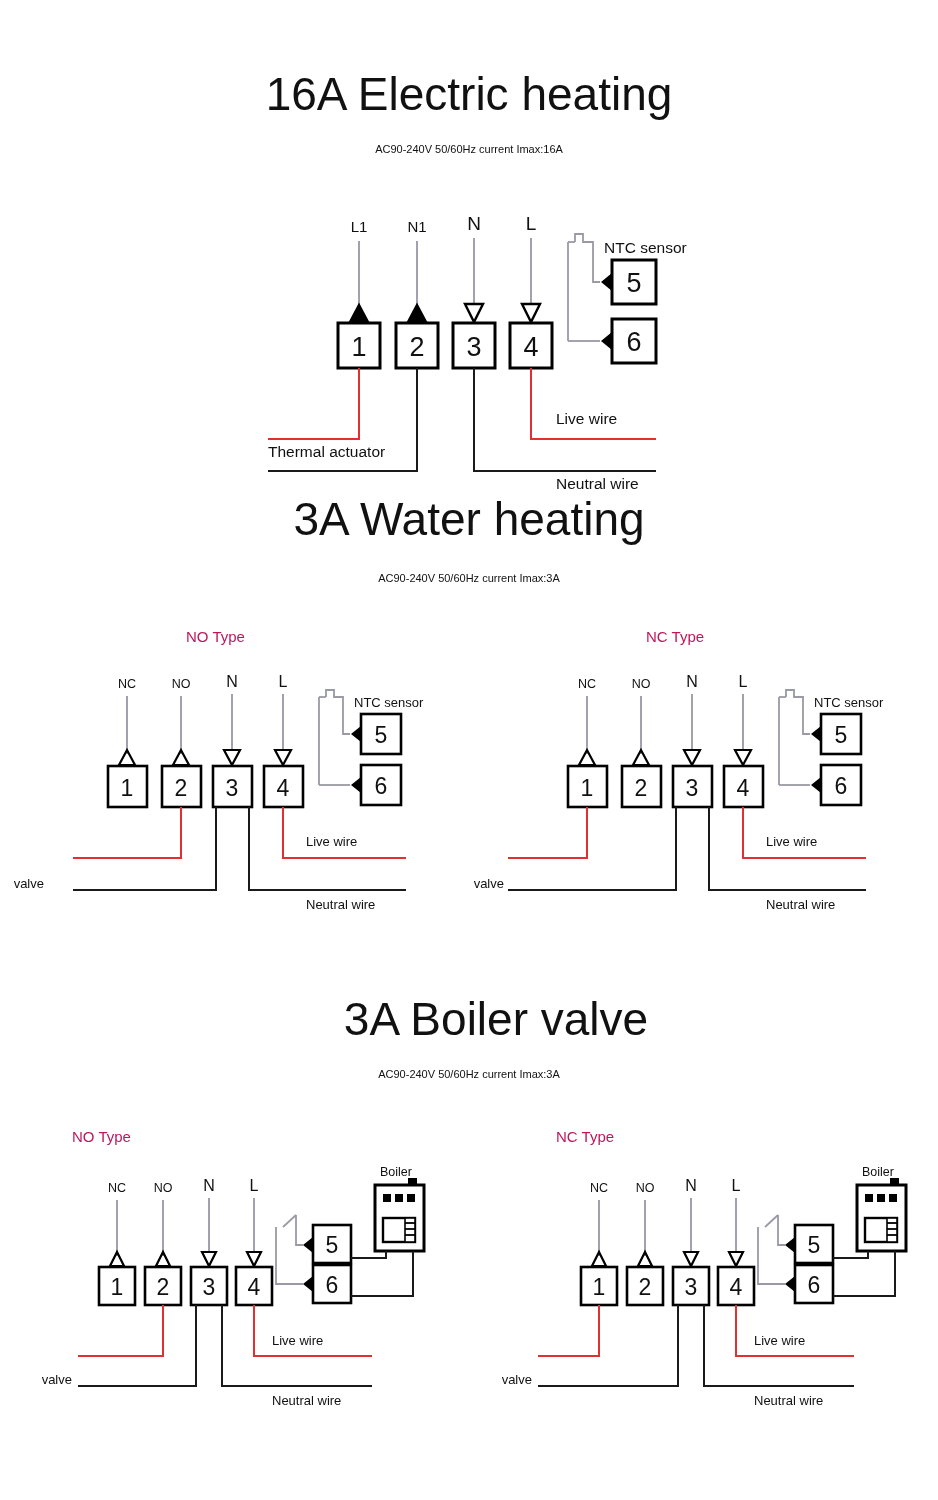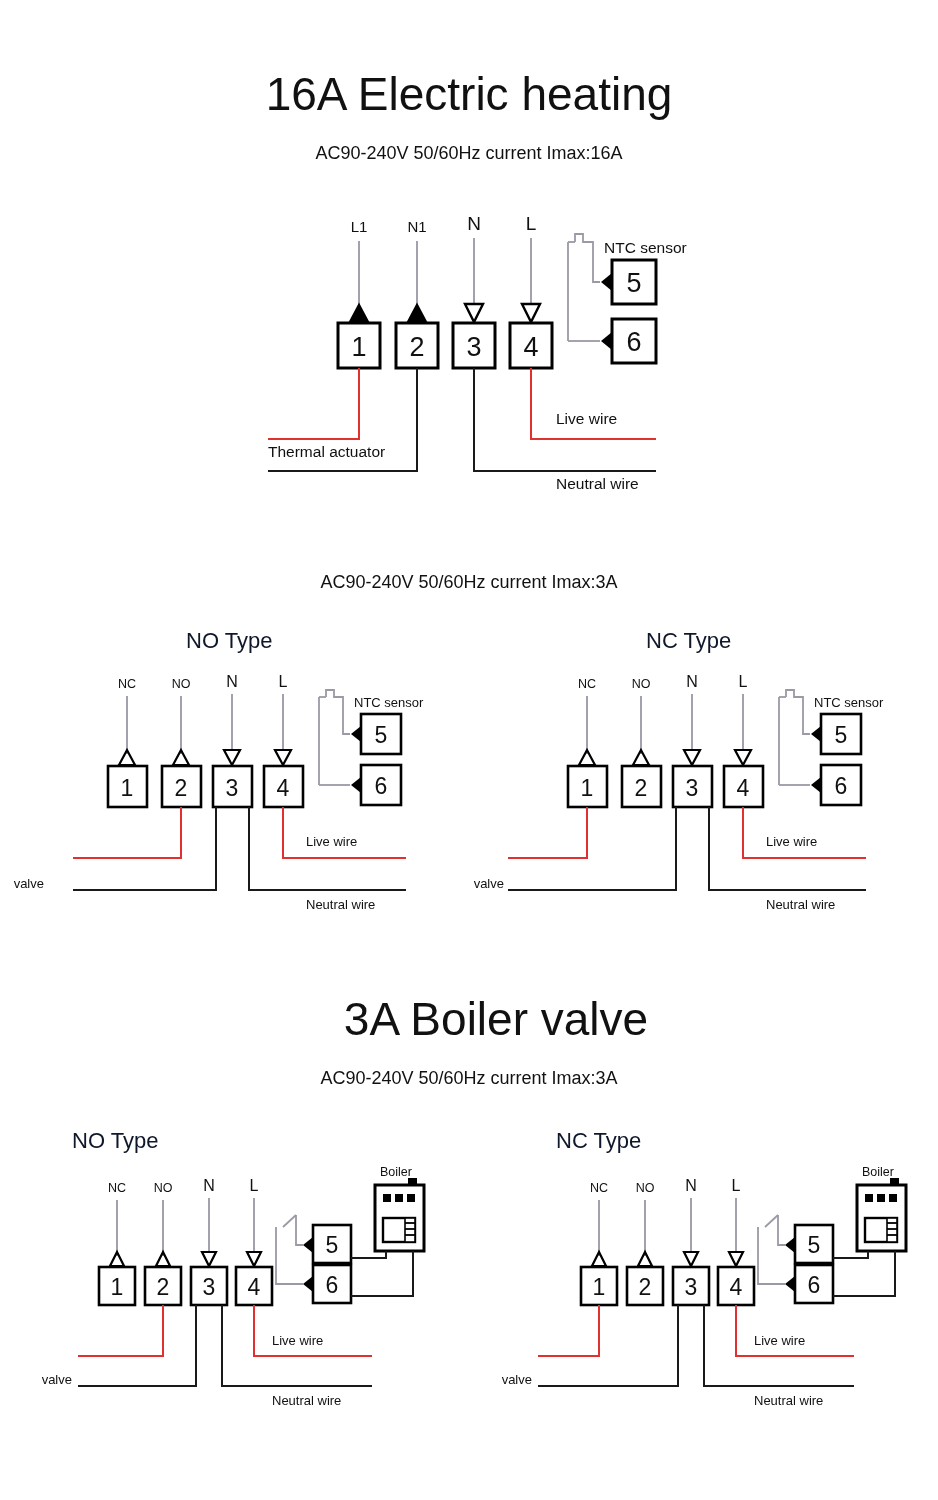--- a/index.html
+++ b/index.html
@@ -11,24 +11,24 @@
   .page{position:relative;width:938px;height:1386px;}
 
   
   .section-title{
     position:absolute;width:100%;text-align:center;
     font-size:46px;font-weight:400;letter-spacing:0px;
     line-height:1.05;color:#111;
   }
   .section-sub{
     position:absolute;width:100%;text-align:center;
-    font-size:18px;font-weight:400;color:#111;
+    font-size:11px;font-weight:400;color:#111;
   }
   .type-label{
-    position:absolute;font-size:22px;color:#0f172a;white-space:nowrap;
+    position:absolute;font-size:15px;color:#be185d;white-space:nowrap;
   }
 
   
   .diagram{position:absolute;}
   .diagram svg{display:block;overflow:visible;}
 
   
   text{font-family:"Liberation Sans","DejaVu Sans",sans-serif;fill:#111;}
   .t-term{font-size:27px;text-anchor:middle;}
   .t-term-sm{font-size:23px;text-anchor:middle;}
@@ -111,20 +111,21 @@
         <path class="wire-k" d="M417,162 L417,265 L268,265"></path>
         <path class="wire-k" d="M474,162 L474,265 L656,265"></path>
         <path class="wire-r" d="M531,162 L531,233 L656,233"></path>
       </g>
       <text class="t-note" x="268" y="251">Thermal actuator</text>
       <text class="t-note" x="556" y="218">Live wire</text>
       <text class="t-note" x="556" y="283">Neutral wire</text>
     </svg>
   </div>
 
+  <div class="section-title" style="top:495px;">3A Water heating</div>
   <div class="section-sub" style="top:572px;">AC90-240V 50/60Hz  current Imax:3A</div>
 
   <div class="type-label" style="left:186px;top:628px;">NO Type</div>
   <div class="type-label" style="left:646px;top:628px;">NC Type</div>
 
   <div class="diagram" style="left:0px;top:668px;">
     <svg width="470" height="260" viewBox="0 0 470 260">
       <g>
         <line class="lead" x1="127" y1="28" x2="127" y2="86"></line>
         <line class="lead" x1="181" y1="28" x2="181" y2="86"></line>

